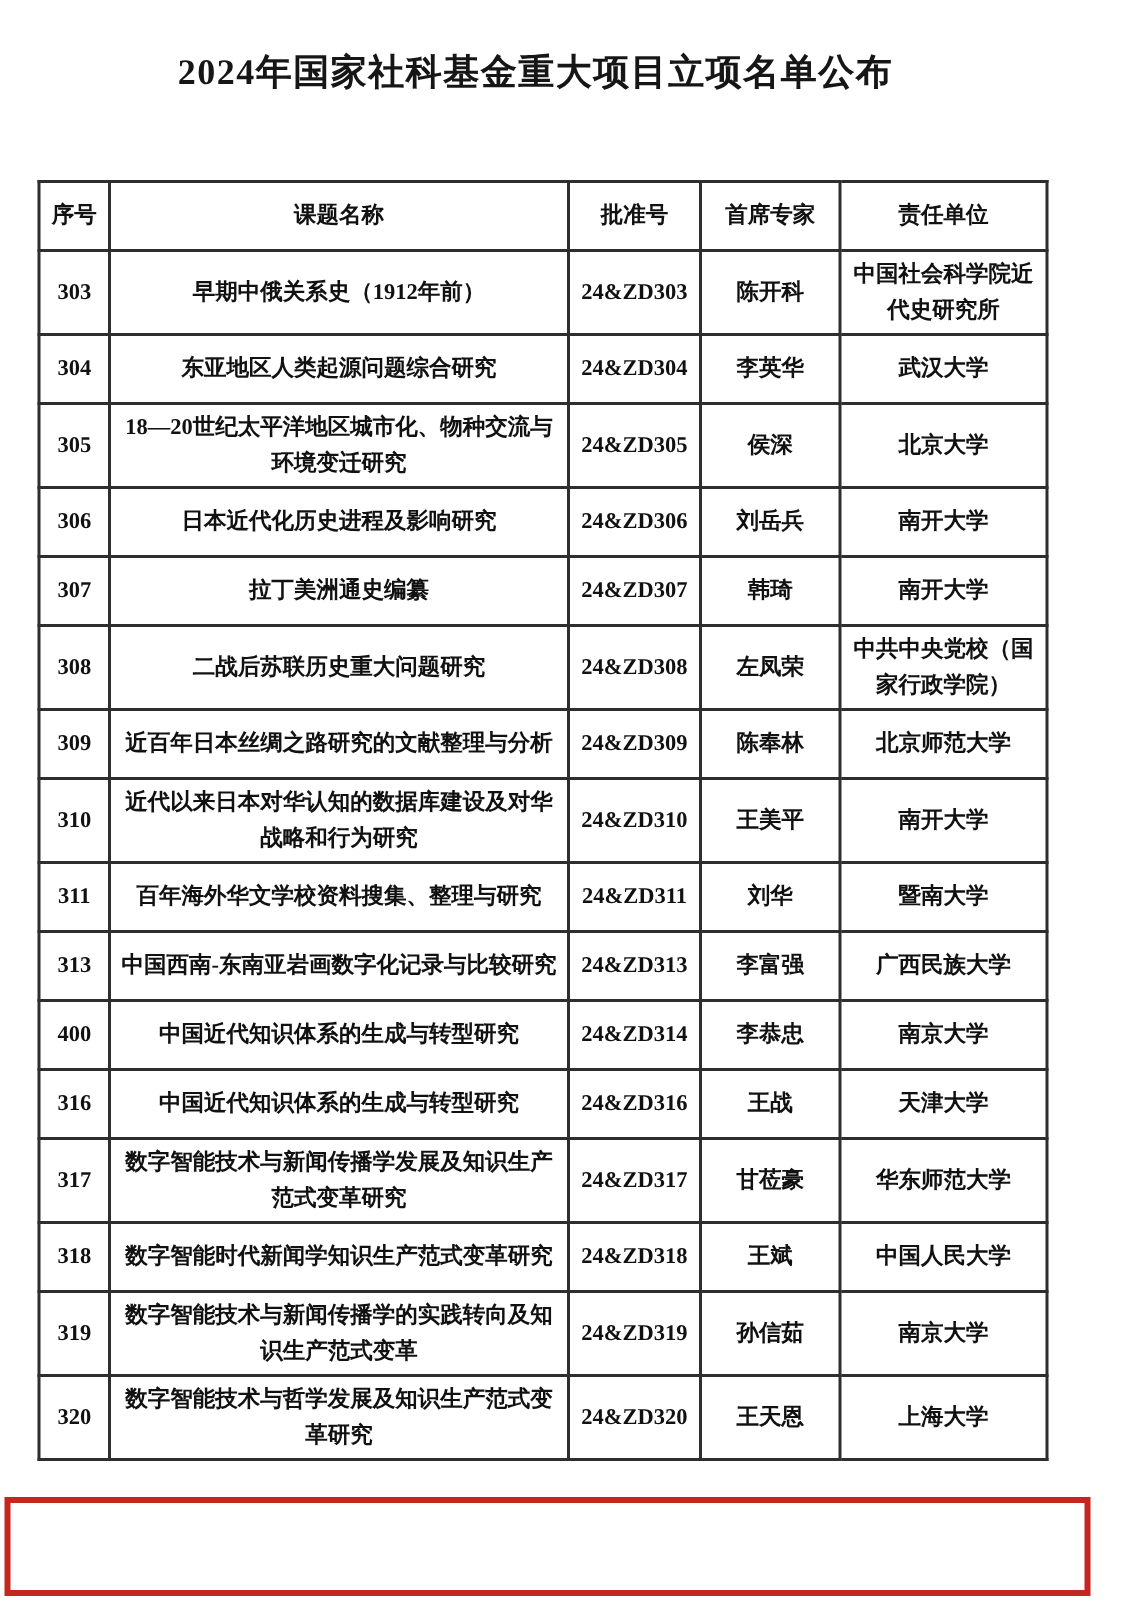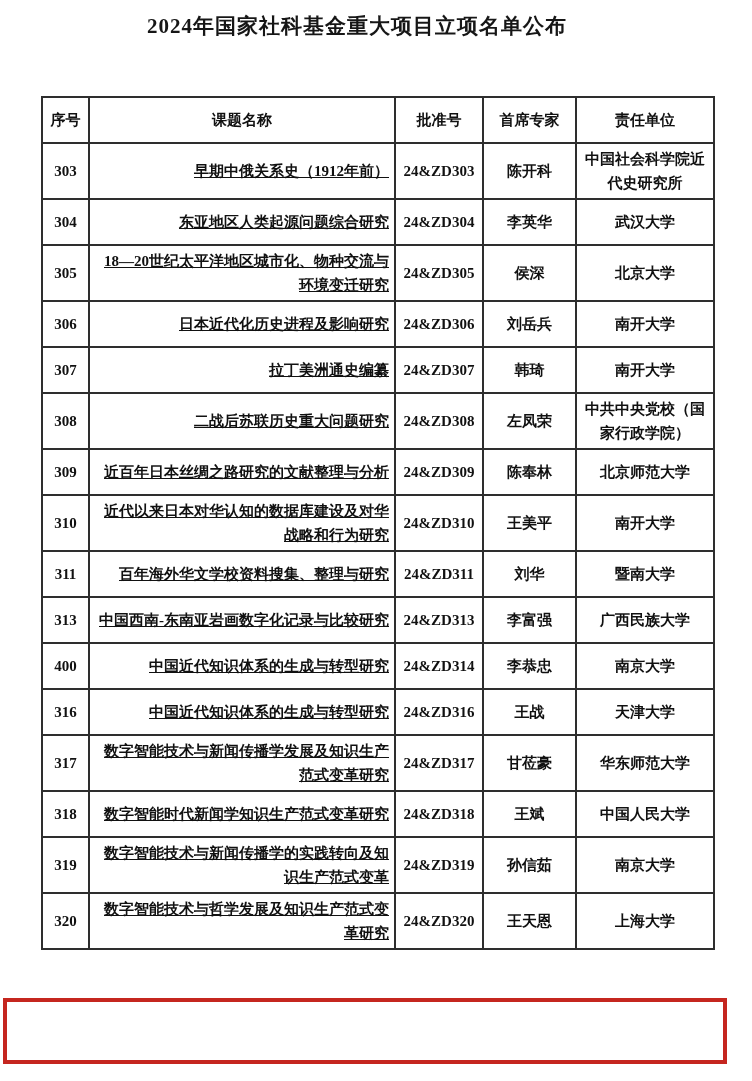--- a/index.html
+++ b/index.html
@@ -12,54 +12,53 @@
     font-family: "Liberation Serif", "DejaVu Serif", serif;
     color: #111111;
   }
   .page {
     position: relative;
     width: 752px;
     height: 1081px;
   }
   .doc-title {
     margin: 0;
-    padding-top: 12px;
+    padding-top: 32px;
     width: 714px;
     text-align: center;
-    font-size: 21px;
+    font-size: 24px;
     font-weight: bold;
     letter-spacing: 1px;
     color: #161616;
   }
   table.projects {
     border-collapse: collapse;
     table-layout: fixed;
     width: 672px;
-    margin: 56px 0 0 41px;
+    margin: 56px 0 0 25px;
   }
   col.c-no     { width: 47px; }
   col.c-title  { width: 306px; }
   col.c-code   { width: 88px; }
   col.c-expert { width: 93px; }
   col.c-unit   { width: 138px; }
   th, td {
     border: 2px solid #2e2e2e;
     font-weight: bold;
     font-size: 15px;
     line-height: 1.6;
     padding: 3px 5px;
     height: 38px;
     vertical-align: middle;
     text-align: center;
     word-break: break-all;
     box-sizing: content-box;
   }
   td.cell-title {
-    text-align: right;
-    text-decoration: underline;
+    text-align: center;
   }
   .highlight-box {
     position: absolute;
     left: 3px;
     width: 724px;
     box-sizing: border-box;
     border: 4px solid #c5261f;
     pointer-events: none;
     background: transparent;
   }

